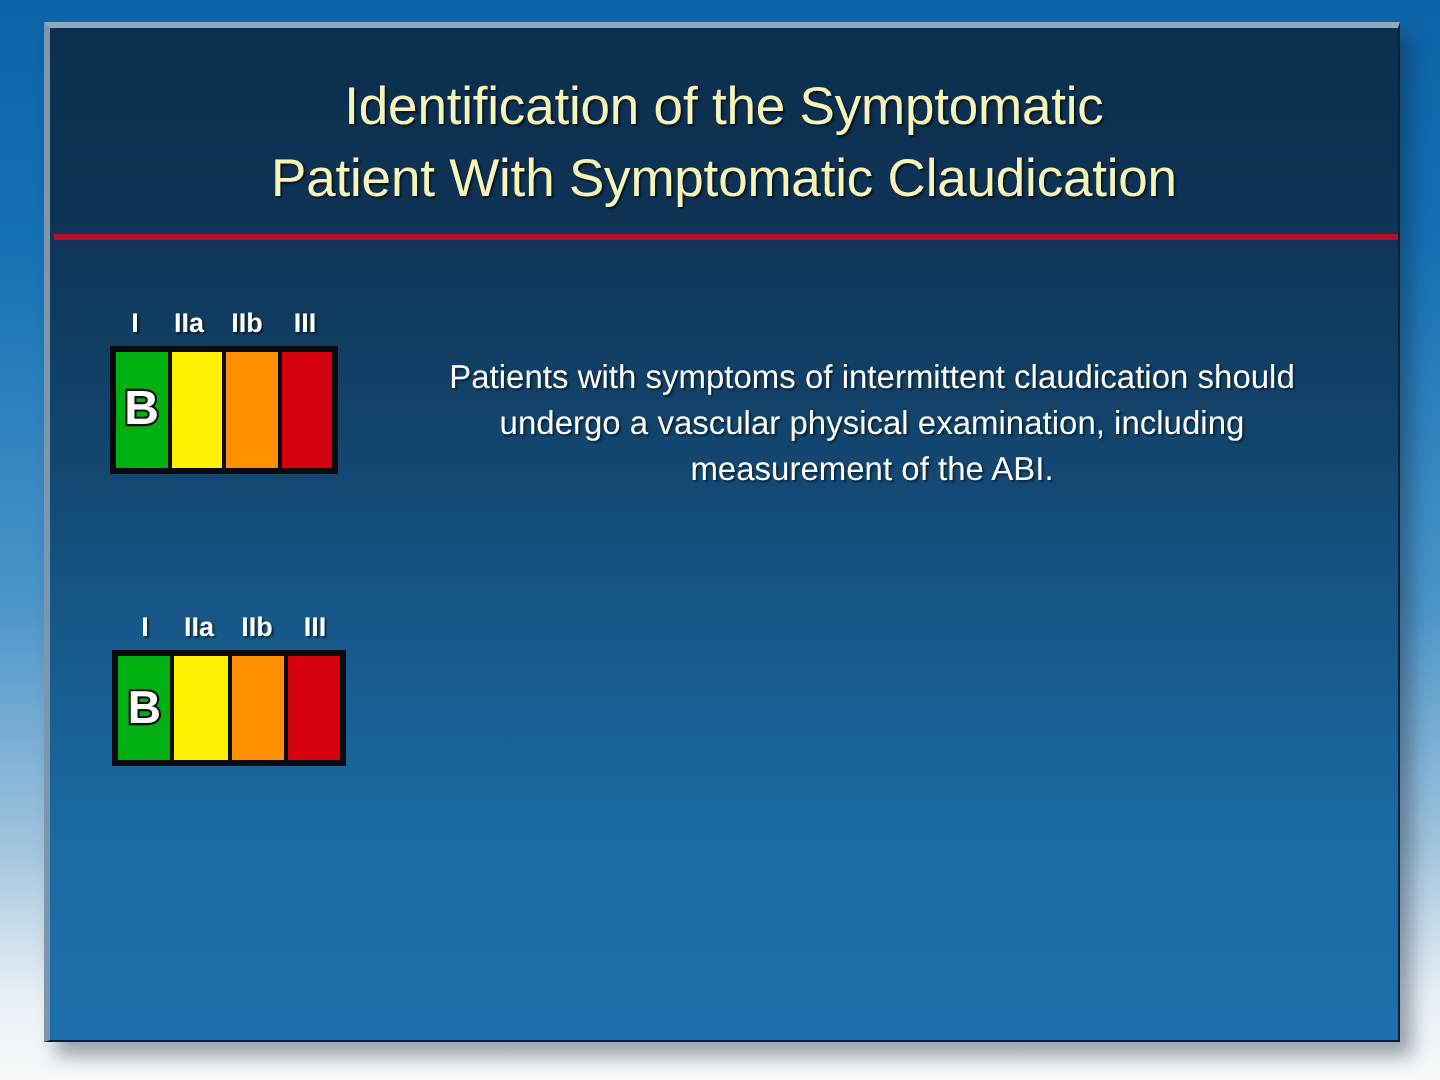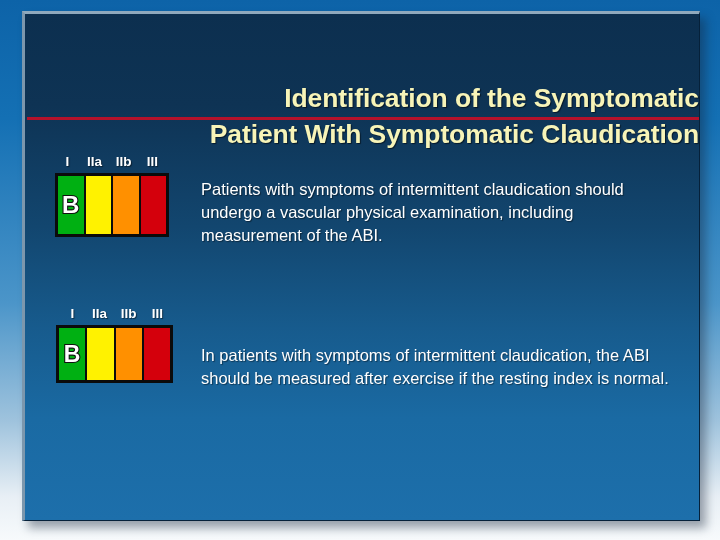--- a/index.html
+++ b/index.html
@@ -48,28 +48,27 @@
     border-bottom: 1px solid #06213a;
     box-shadow: 6px 7px 9px rgba(20,35,55,0.40);
   }
 
   
   #title-block {
     position: absolute;
     left: 0;
     top: 22px;
     width: 100%;
-    text-align: right;
+    text-align: center;
     color: #f7f4b8;
     font-size: 26.5px;
-    font-weight: bold;
+    font-weight: normal;
     line-height: 1.34;
     letter-spacing: -0.1px;
     text-shadow: 1px 1px 1px rgba(0,0,0,0.55);
-    margin-top: 45px;
   }
   #title-block .title-line { display: block; white-space: nowrap; }
 
   
   #title-rule {
     position: absolute;
     left: 2px;
     top: 103px;
     width: 672px;
     height: 3px;
@@ -139,20 +138,21 @@
   }
   #rec-row-2 .seg-letter { font-size: 23px; }
 
   
   .rec-text {
     color: #ffffff;
     font-size: 16.5px;
     line-height: 1.38;
     text-shadow: 1px 1px 1px rgba(0,0,0,0.45);
     flex: 0 1 auto;
+    text-align: center;
   }
   #rec-text-1 { margin-left: 32px; margin-top: 24px; width: 470px; }
   #rec-text-2 { margin-left: 28px; margin-top: 38px; width: 480px; }
 </style>
 </head>
 <body>
 
 <div id="slide-canvas">
 
   <div id="slide-panel">
@@ -198,17 +198,16 @@
         <div class="class-bar">
           <div class="class-seg" style="background:#00b012">
             <span class="seg-letter">B</span>
           </div>
           <div class="class-seg" style="background:#fff200"></div>
           <div class="class-seg" style="background:#ff9000"></div>
           <div class="class-seg" style="background:#d4000c"></div>
         </div>
       </div>
 
-      <div class="rec-text" id="rec-text-2">In patients with symptoms of intermittent claudication, the ABI should be measured after exercise if the resting index is normal.</div>
     </div>
 
   </div>
 </div>
 
 </body></html>

